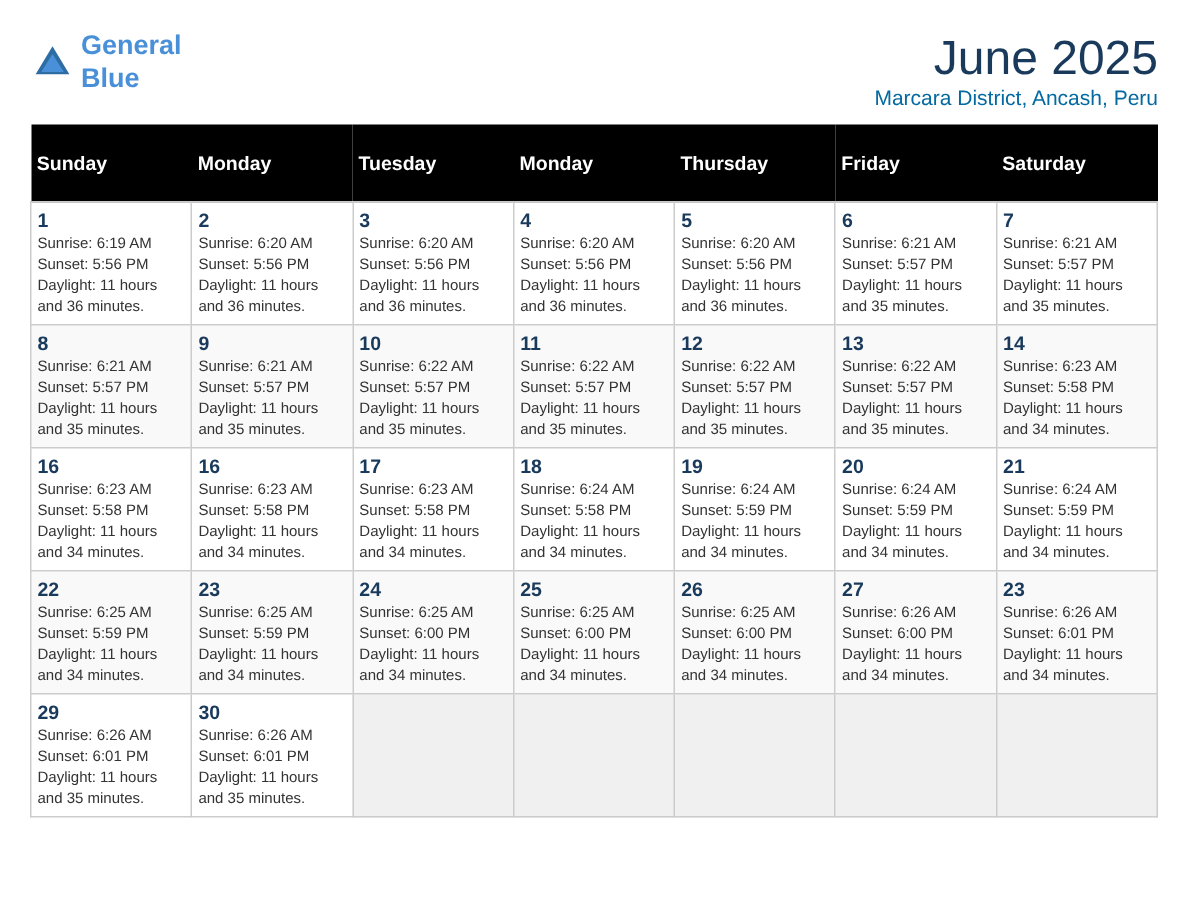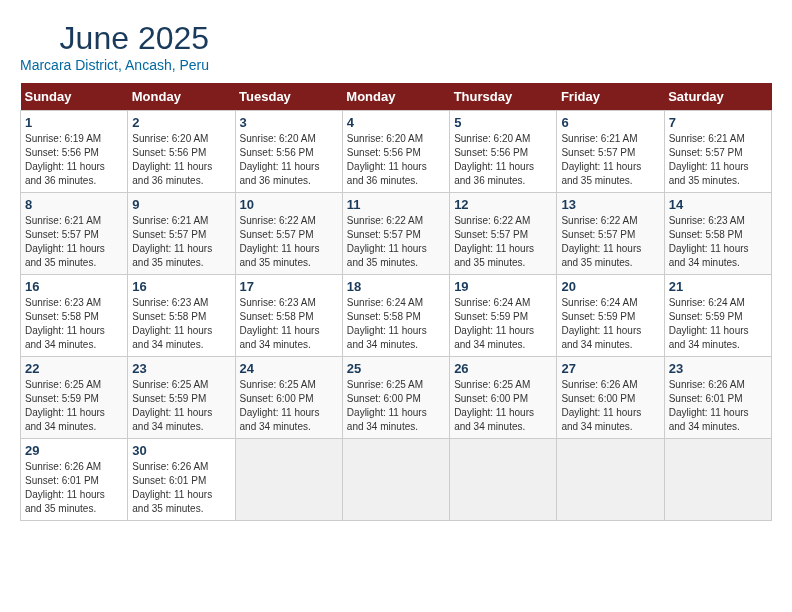--- a/index.html
+++ b/index.html
@@ -45,23 +45,23 @@
     .location {
       font-size: 14px;
       color: #0369a1;
     }
     table {
       width: 100%;
       border-collapse: collapse;
       font-size: 11px;
     }
     th {
-      background-color: #7f1d1d;
+      background-color: #000000;
       color: #fff;
-      padding: 6px 4px;
+      padding: 18px 4px;
       text-align: left;
       font-size: 13px;
       font-weight: bold;
     }
     td {
       border: 1px solid #ccc;
       vertical-align: top;
       padding: 4px;
       width: calc(100% / 7);
       height: 80px;
@@ -83,20 +83,30 @@
       line-height: 1.4;
     }
     td.empty {
       background: #f0f0f0;
     }
   </style>
 </head>
 <body>
 
 <div class="header-row">
+  <div class="logo">
+    <svg class="logo-icon" viewBox="0 0 40 40">
+      <polygon points="20,5 35,30 5,30" fill="#2e6da4"></polygon>
+      <polygon points="20,12 30,28 10,28" fill="#4a90d9"></polygon>
+    </svg>
+    <div class="logo-text">
+      <div><span>General</span></div>
+      <div><span style="color:#4a90d9">Blue</span></div>
+    </div>
+  </div>
   <div class="title-block">
     <div class="month-title">June 2025</div>
     <div class="location">Marcara District, Ancash, Peru</div>
   </div>
 </div>
 
 <table>
   <thead>
     <tr>
       <th>Sunday</th>

